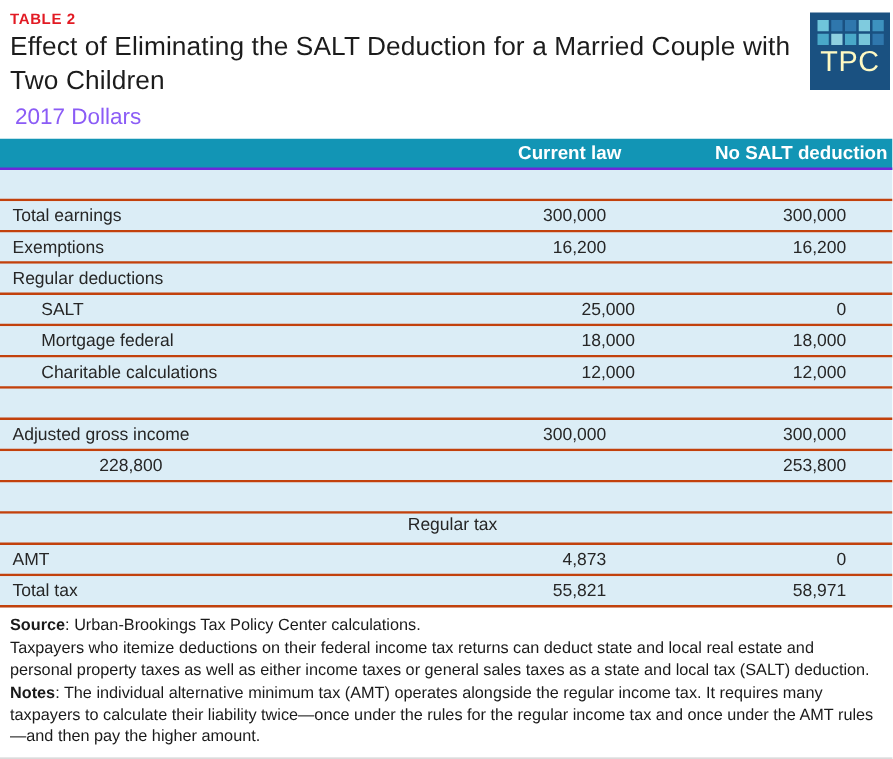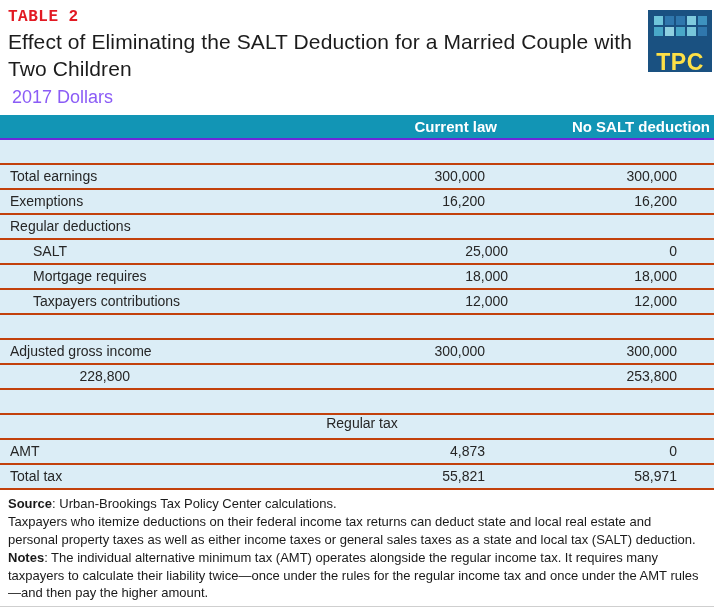--- a/index.html
+++ b/index.html
@@ -10,23 +10,23 @@
     color: #262626;
     overflow: hidden;
     position: relative;
     border-bottom: 1px solid #cfcfcf;
     box-sizing: border-box;
   }
 
   
   .title-block { padding: 6px 10px 0 8px; position: relative; }
   .table-label {
-    font-family: Liberation Mono, monospace;
+    font-family: Liberation Sans, sans-serif;
     font-weight: bold;
-    font-size: 16px;
+    font-size: 12px;
     letter-spacing: 0.5px;
     color: #e21a23;
     margin: 2px 0 3px 0;
   }
   .main-title {
     font-size: 21px;
     line-height: 1.28;
     color: #1c1c1c;
     max-width: 625px;
     font-weight: 400;
@@ -50,26 +50,26 @@
   }
   .logo-grid {
     display: grid;
     grid-template-columns: repeat(5, 9px);
     grid-auto-rows: 9px;
     gap: 2px;
     justify-content: center;
   }
   .logo-sq { width: 9px; height: 9px; }
   .logo-text {
-    color: #fde047;
-    font-weight: bold;
+    color: #fef9c3;
+    font-weight: normal;
     font-size: 23px;
     letter-spacing: 0.5px;
     line-height: 1.1;
-    margin-top: 14px;
+    margin-top: 1px;
   }
 
   
   .tbl { margin-top: 7px; width: 714px; font-size: 14px; }
   .thead {
     position: relative;
     height: 23px;
     border-bottom: 2px solid #6d28d9;
     color: #ffffff;
     font-weight: bold;
@@ -150,26 +150,26 @@
     <span class="label">Regular deductions</span>
     <span class="v1"></span>
     <span class="v2"></span>
   </div>
   <div class="row" style="background-color: rgb(219, 237, 246);">
     <span class="label indent">SALT</span>
     <span class="v1">25,000</span>
     <span class="v2">0</span>
   </div>
   <div class="row" style="background-color: rgb(219, 237, 246);">
-    <span class="label indent">Mortgage requires</span>
+    <span class="label indent">Mortgage federal</span>
     <span class="v1">18,000</span>
     <span class="v2">18,000</span>
   </div>
   <div class="row" style="background-color: rgb(219, 237, 246);">
-    <span class="label indent">Taxpayers contributions</span>
+    <span class="label indent">Charitable calculations</span>
     <span class="v1">12,000</span>
     <span class="v2">12,000</span>
   </div>
   <div class="row" style="background-color: rgb(219, 237, 246);">
     <span class="label"></span>
       <span class="v1"></span>
       <span class="v2"></span>
   </div>
   <div class="row" style="background-color: rgb(219, 237, 246);">
     <span class="label">Adjusted gross income</span>

